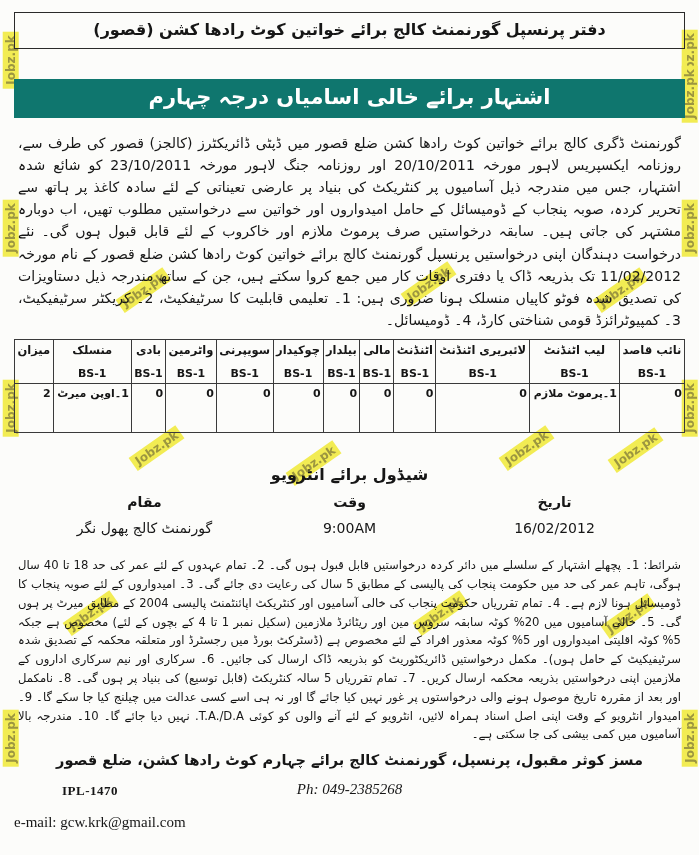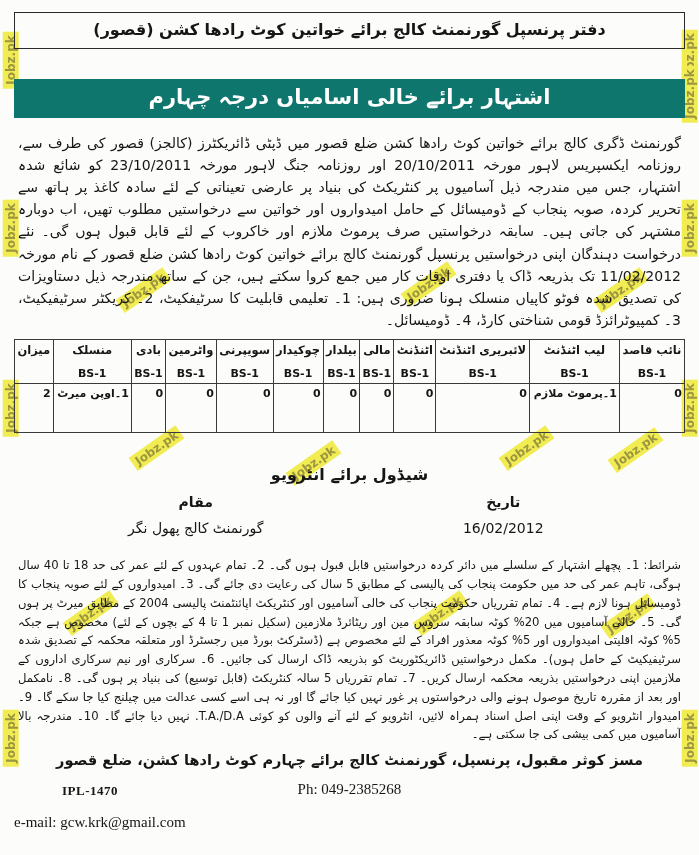--- a/index.html
+++ b/index.html
@@ -29,21 +29,21 @@
   .schedule-title{text-align:center;font-size:16px;font-weight:bold;margin-top:32px;}
   .schedule{display:flex;margin:10px 28px 0;}
   .sch-col{flex:1;text-align:center;}
   .sch-label{font-weight:bold;font-size:14px;}
   .sch-value{margin-top:10px;font-size:14px;font-weight:normal;}
   .terms{margin:20px 4px 0;font-size:11.6px;line-height:1.62;text-align:justify;}
   .signature{margin-top:8px;text-align:center;font-size:14.5px;font-weight:bold;}
   .footer{direction:ltr;position:relative;margin-top:12px;text-align:center;
     font-family:"Liberation Serif",serif;}
   .ipl{position:absolute;left:48px;top:3px;font-size:13px;font-weight:bold;letter-spacing:.5px;}
-  .phone{font-size:15px;}
+  .phone{font-size:15px;font-style:italic;}
   .email{direction:ltr;margin-top:16px;font-size:15px;
     font-family:"Liberation Serif",serif;}
   .wm{
     position:absolute;z-index:0;background:#f2ec53;color:#9c9640;
     font:bold 12px "DejaVu Sans",sans-serif;padding:1px 4px;white-space:nowrap;
   }
   .wm.v{transform:rotate(-90deg);}
   .wm.d{transform:rotate(-35deg);}
 </style>
 </head>
@@ -151,20 +151,24 @@
       </table>
 
     <div class="schedule-title">شیڈول برائے انٹرویو</div>
 
     <div class="schedule">
       <div class="sch-col">
         <div class="sch-label">تاریخ</div>
         <div class="sch-value">16/02/2012</div>
       </div>
       <div class="sch-col">
+        <div class="sch-label">وقت</div>
+        <div class="sch-value">9:00AM</div>
+      </div>
+      <div class="sch-col">
         <div class="sch-label">مقام</div>
         <div class="sch-value">گورنمنٹ کالج پھول نگر</div>
       </div>
     </div>
 
     <p class="terms">شرائط: 1۔ پچھلے اشتہار کے سلسلے میں دائر کردہ درخواستیں قابل قبول ہوں گی۔ 2۔ تمام عہدوں کے لئے عمر کی حد 18 تا 40 سال ہوگی، تاہم عمر کی حد میں حکومت پنجاب کی پالیسی کے مطابق 5 سال کی رعایت دی جائے گی۔ 3۔ امیدواروں کے لئے صوبہ پنجاب کا ڈومیسائل ہونا لازم ہے۔ 4۔ تمام تقرریاں حکومت پنجاب کی خالی آسامیوں اور کنٹریکٹ اپائنٹمنٹ پالیسی 2004 کے مطابق میرٹ پر ہوں گی۔ 5۔ خالی آسامیوں میں 20% کوٹہ سابقہ سروس مین اور ریٹائرڈ ملازمین (سکیل نمبر 1 تا 4 کے بچوں کے لئے) مخصوص ہے جبکہ 5% کوٹہ اقلیتی امیدواروں اور 5% کوٹہ معذور افراد کے لئے مخصوص ہے (ڈسٹرکٹ بورڈ میں رجسٹرڈ اور متعلقہ محکمہ کے تصدیق شدہ سرٹیفیکیٹ کے حامل ہوں)۔ مکمل درخواستیں ڈائریکٹوریٹ کو بذریعہ ڈاک ارسال کی جائیں۔ 6۔ سرکاری اور نیم سرکاری اداروں کے ملازمین اپنی درخواستیں بذریعہ محکمہ ارسال کریں۔ 7۔ تمام تقرریاں 5 سالہ کنٹریکٹ (قابل توسیع) کی بنیاد پر ہوں گی۔ 8۔ نامکمل اور بعد از مقررہ تاریخ موصول ہونے والی درخواستوں پر غور نہیں کیا جائے گا اور نہ ہی اسے کسی عدالت میں چیلنج کیا جا سکے گا۔ 9۔ امیدوار انٹرویو کے وقت اپنی اصل اسناد ہمراہ لائیں، انٹرویو کے لئے آنے والوں کو کوئی T.A./D.A. نہیں دیا جائے گا۔ 10۔ مندرجہ بالا آسامیوں میں کمی بیشی کی جا سکتی ہے۔</p>
 
     <div class="signature">مسز کوثر مقبول، پرنسپل، گورنمنٹ کالج برائے چہارم کوٹ رادھا کشن، ضلع قصور</div>
 
     <div class="footer">

